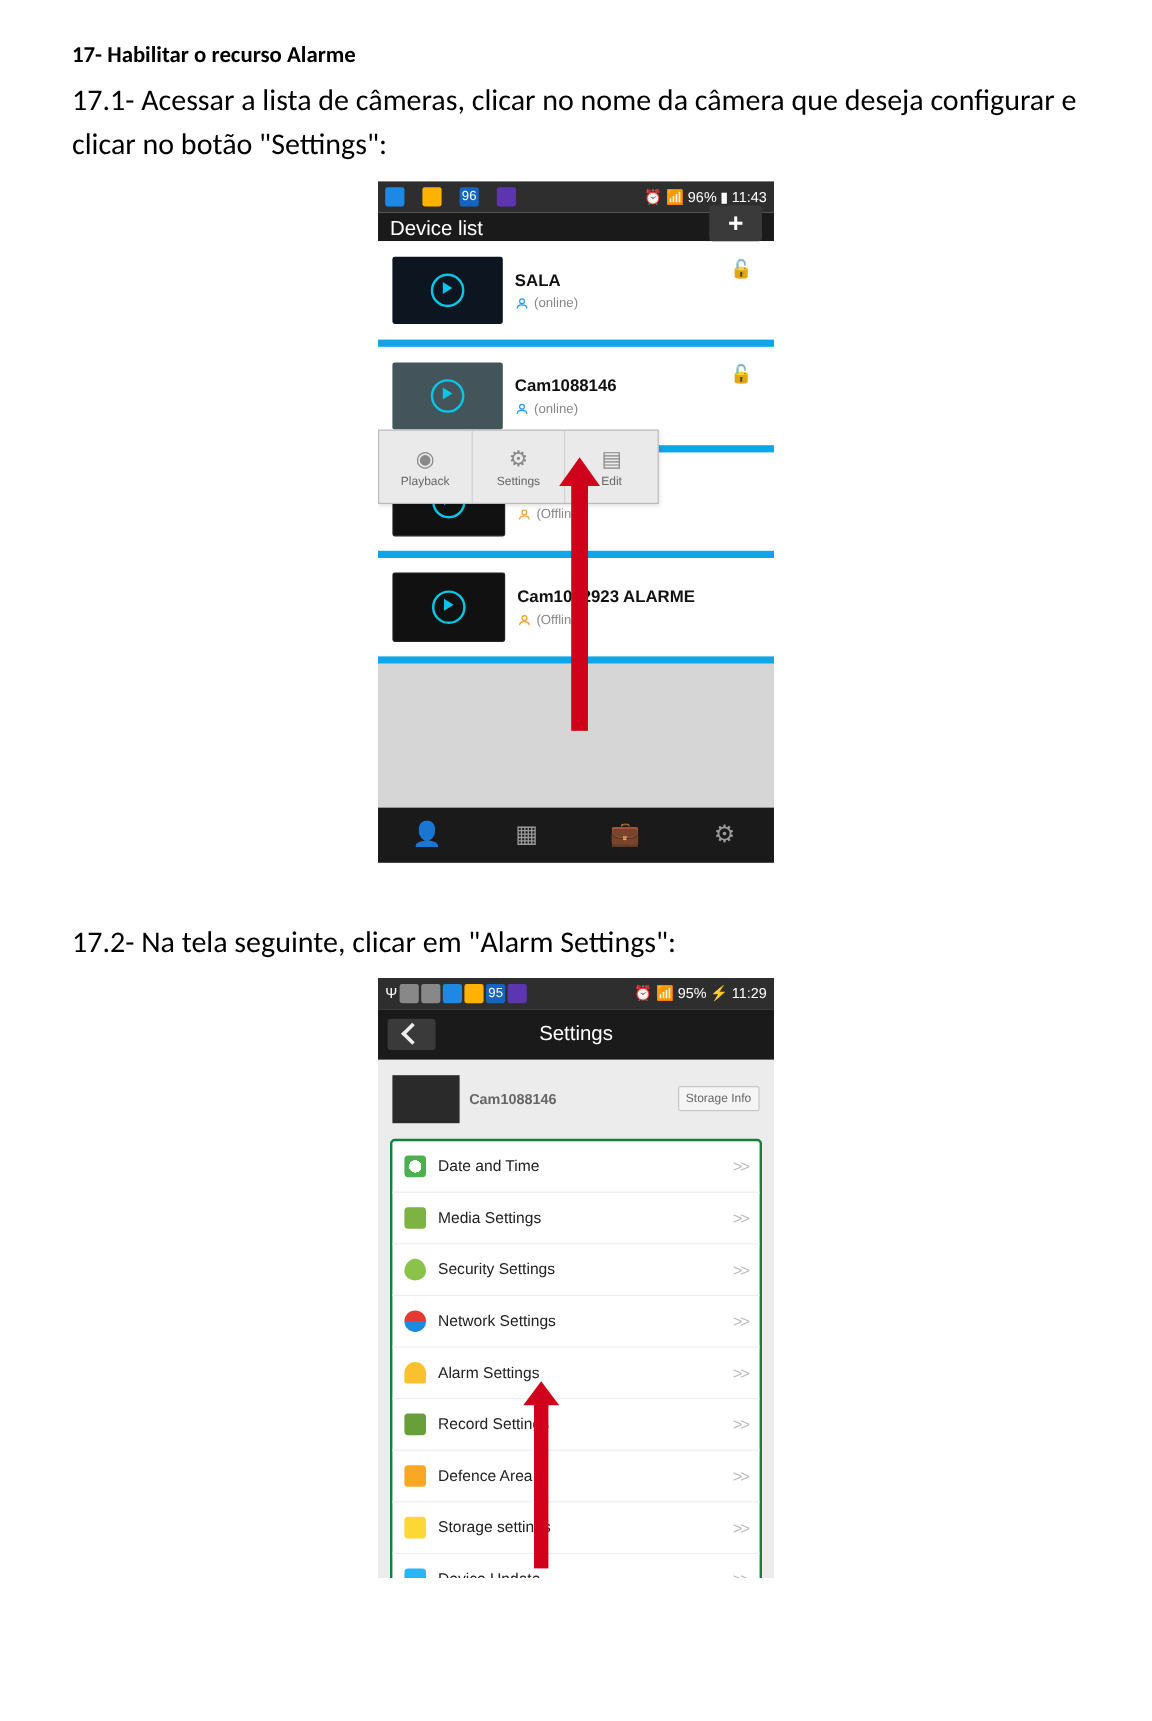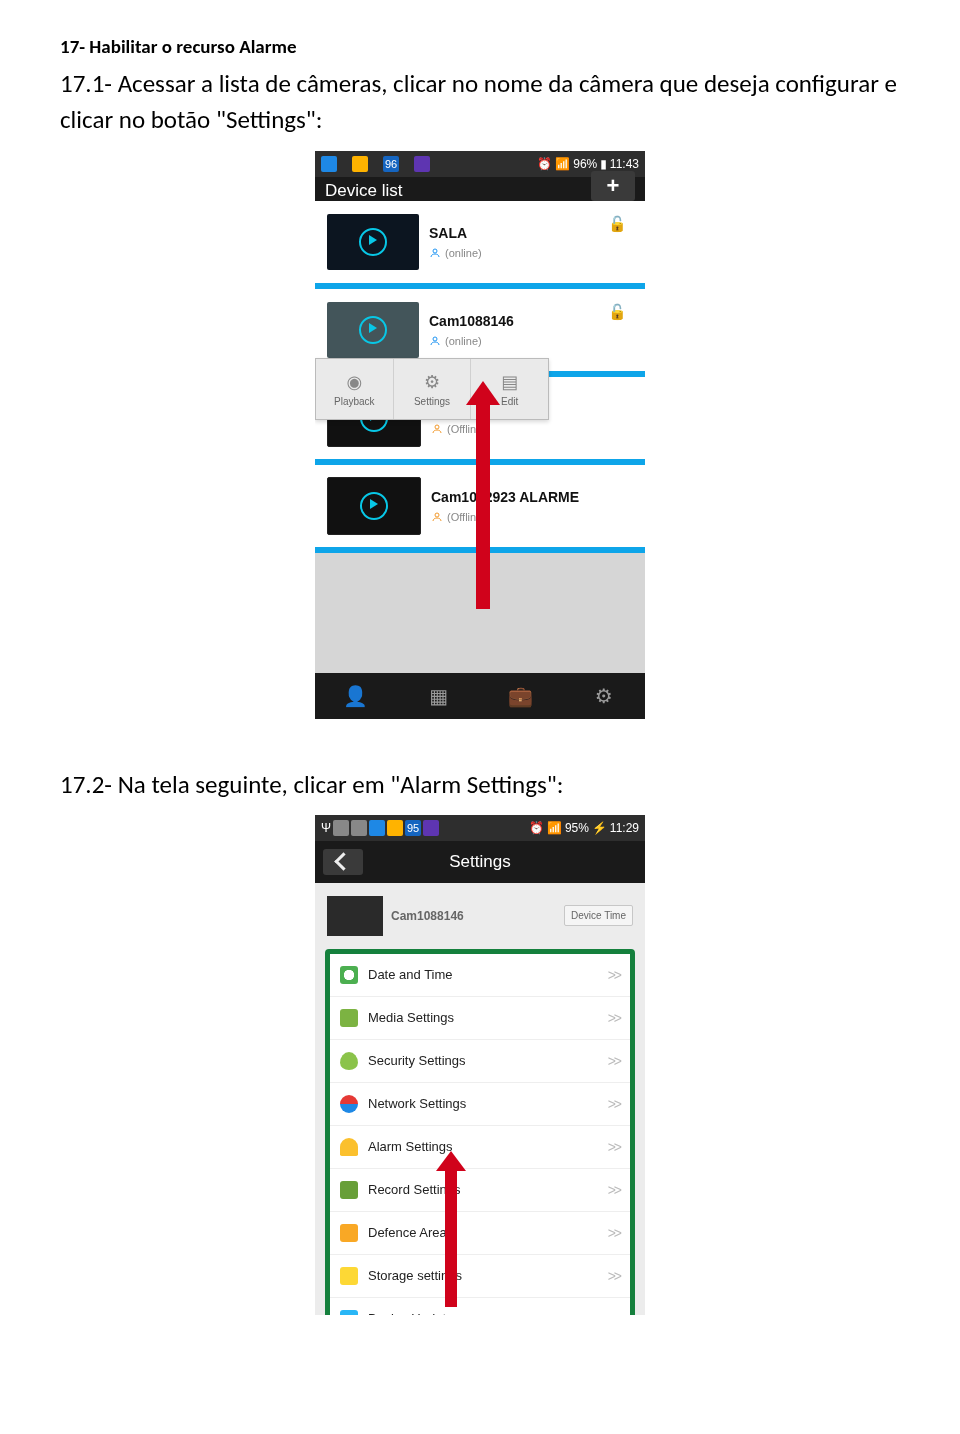--- a/index.html
+++ b/index.html
@@ -40,21 +40,21 @@
   
   .phone2{width:330px;height:500px;background:#ececec;position:relative;overflow:hidden;font-family:Arial,sans-serif}
   .sbar2{height:26px;background:#2e2e2e;display:flex;align-items:center;justify-content:space-between;font-size:12px;color:#fff;padding:0 6px}
   .titlebar2{height:42px;background:#1a1a1a;display:flex;align-items:center;color:#fff;padding:0 10px;position:relative;justify-content:center}
   .backbtn{position:absolute;left:8px;top:8px;width:40px;height:26px;background:#3a3a3a;border-radius:3px;display:flex;align-items:center;justify-content:center}
   .backbtn::after{content:"";width:10px;height:10px;border-left:3px solid #eee;border-bottom:3px solid #eee;transform:rotate(45deg)}
   .devhdr{height:54px;display:flex;align-items:center;padding:6px 12px;background:#ececec}
   .devhdr .th{width:56px;height:40px;background:#2a2a2a}
   .devhdr .nm{font-size:12px;color:#666;margin-left:8px}
   .devinfo{margin-left:auto;font-size:10px;border:1px solid #c7c7c7;padding:4px 6px;background:#f5f5f5;color:#666;border-radius:2px}
-  .card{background:#fff;margin:0 10px 10px 10px;border-radius:4px;border:5px solid #15803d}
+  .card{background:#fff;margin:0 10px 10px 10px;border-radius:4px;border:2px solid #15803d}
   .srow{height:42px;display:flex;align-items:center;padding:0 10px;border-bottom:1px solid #eee;font-size:13px;color:#222;position:relative}
   .srow:last-child{border-bottom:none}
   .sic{width:18px;height:18px;margin-right:10px;border-radius:3px}
   .chev{position:absolute;right:10px;color:#bbb;font-size:14px;letter-spacing:-2px}
   .arrowR2{position:absolute;width:12px;height:140px;background:#d0021b;left:130px;top:352px;z-index:6}
   .arrowR2::before{content:"";position:absolute;top:-16px;left:-9px;border-left:15px solid transparent;border-right:15px solid transparent;border-bottom:20px solid #d0021b}
 </style>
 </head>
 <body>
 
@@ -192,21 +192,21 @@
         <span>11:29</span>
       </div>
     </div>
     <div class="titlebar2">
       <div class="backbtn"></div>
       <span style="font-size:17px">Settings</span>
     </div>
     <div class="devhdr">
       <div class="th"></div>
       <div class="nm">Cam1088146</div>
-      <div class="devinfo">Device Time</div>
+      <div class="devinfo">Storage Info</div>
     </div>
     <div class="card">
       <div class="srow">
           <div class="sic" style="background:radial-gradient(circle,#fff 40%,#4caf50 41%)"></div>
           <span>Date and Time</span>
           <span class="chev">&gt;&gt;</span>
         </div>
       <div class="srow">
           <div class="sic" style="background:#7cb342"></div>
           <span>Media Settings</span>

